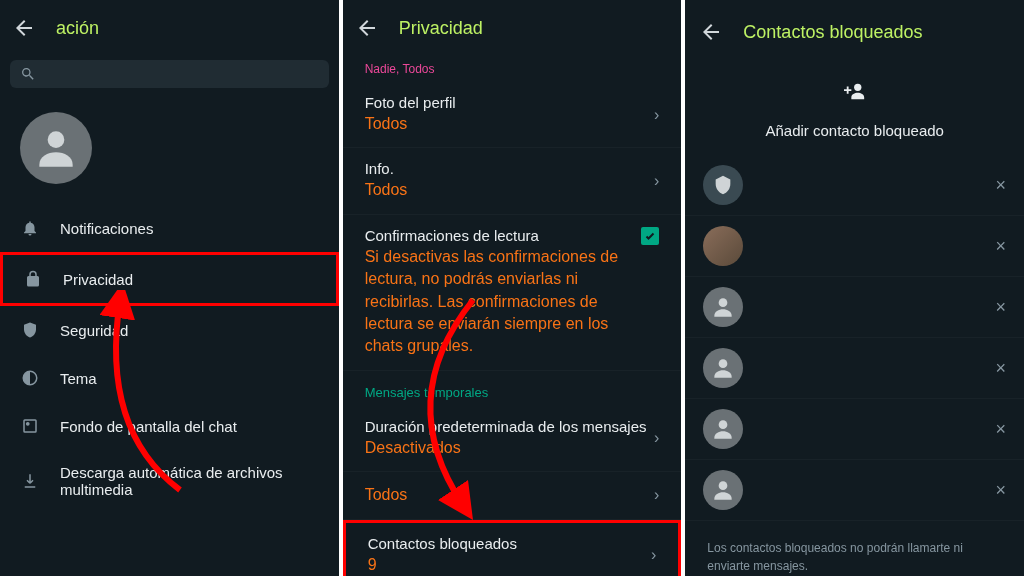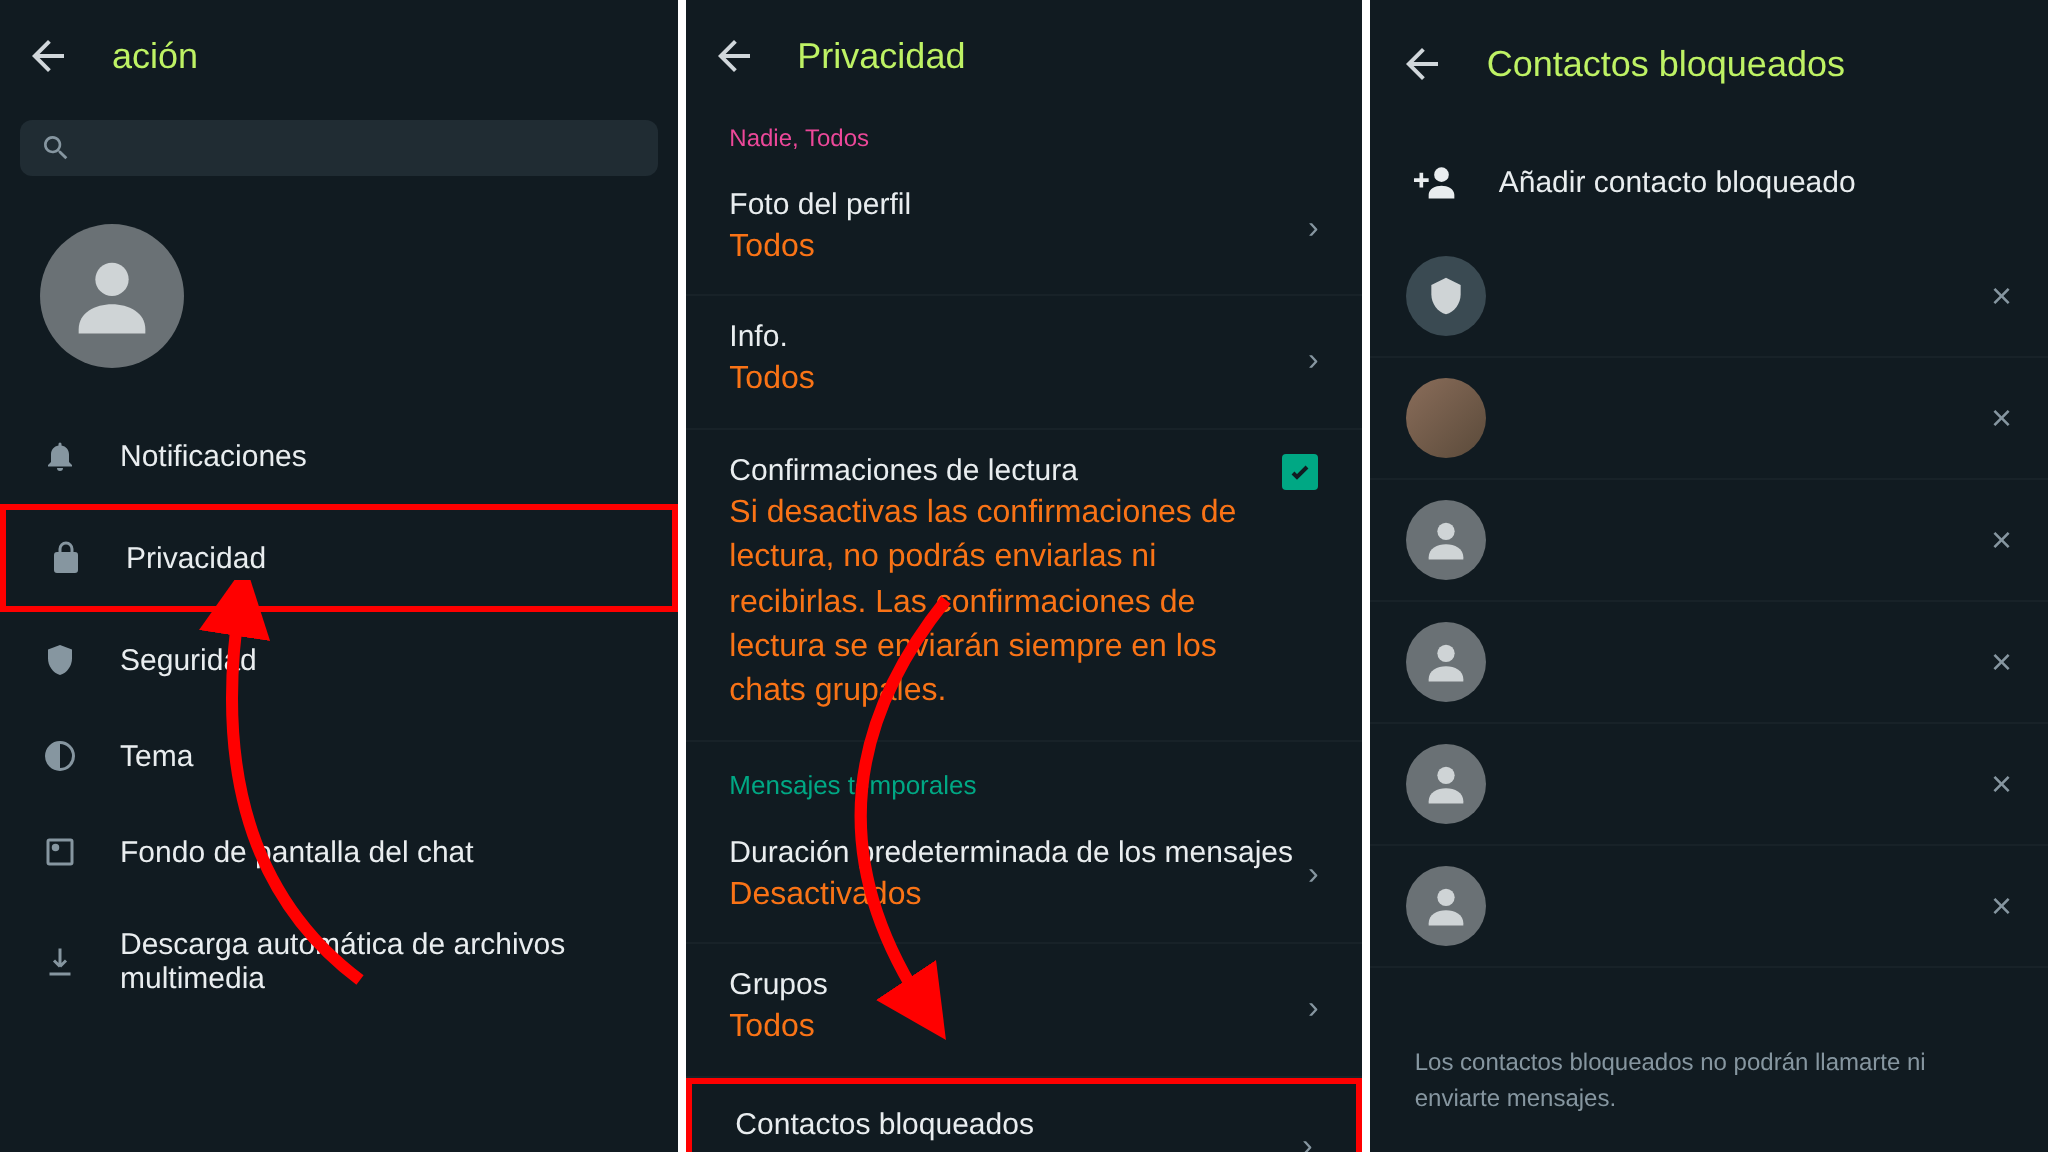--- a/index.html
+++ b/index.html
@@ -19,21 +19,21 @@
     .list-item .li-text { flex: 1; }
     .li-title { font-size: 15px; color: #e9edef; margin-bottom: 2px; }
     .li-sub { font-size: 16px; color: #f97316; line-height: 1.4; }
     .chevron { color: #8696a0; }
     .section-header { padding: 14px 22px 6px; font-size: 13px; color: #00a884; }
     .subtle { padding: 6px 22px; font-size: 12px; color: #ec4899; }
     .switch { width: 18px; height: 18px; background: #00a884; border-radius: 2px; display: flex; align-items: center; justify-content: center; }
     .contact-row { display: flex; align-items: center; padding: 10px 18px; gap: 14px; border-bottom: 1px solid rgba(134,150,160,0.06); }
     .contact-avatar { width: 40px; height: 40px; border-radius: 50%; background: #6a7175; display: flex; align-items: center; justify-content: center; flex-shrink: 0; }
     .contact-row .x { margin-left: auto; color: #8696a0; cursor: pointer; font-size: 18px; }
-    .add-row { display: flex; align-items: center; padding: 16px 22px; gap: 20px; cursor: pointer; font-size: 15px; }
+    .add-row { display: flex; align-items: center; padding: 16px 22px; gap: 20px; cursor: pointer; font-size: 15px; flex-direction: column; }
     .footer-note { padding: 18px 22px; font-size: 12px; color: #8696a0; line-height: 1.5; margin-top: auto; }
     .arrow-annot { position: absolute; pointer-events: none; }
     svg { display: block; }
   </style>
 </head>
 <body>
 
 <div class="panel">
   <div class="header">
     <span class="back-icon">
@@ -166,21 +166,20 @@
       <div class="li-title">Duración predeterminada de los mensajes</div>
       <div class="li-sub">Desactivados</div>
     </div>
     <span class="chevron">›</span>
   </div>
 
   <div style="height:14px;"></div>
 
   <div class="list-item">
     <div class="li-text">
-      <div class="li-title">Grupos</div>
       <div class="li-sub">Todos</div>
     </div>
     <span class="chevron">›</span>
   </div>
 
   <div class="list-item highlight-box">
     <div class="li-text">
       <div class="li-title">Contactos bloqueados</div>
       <div class="li-sub">9</div>
     </div>

